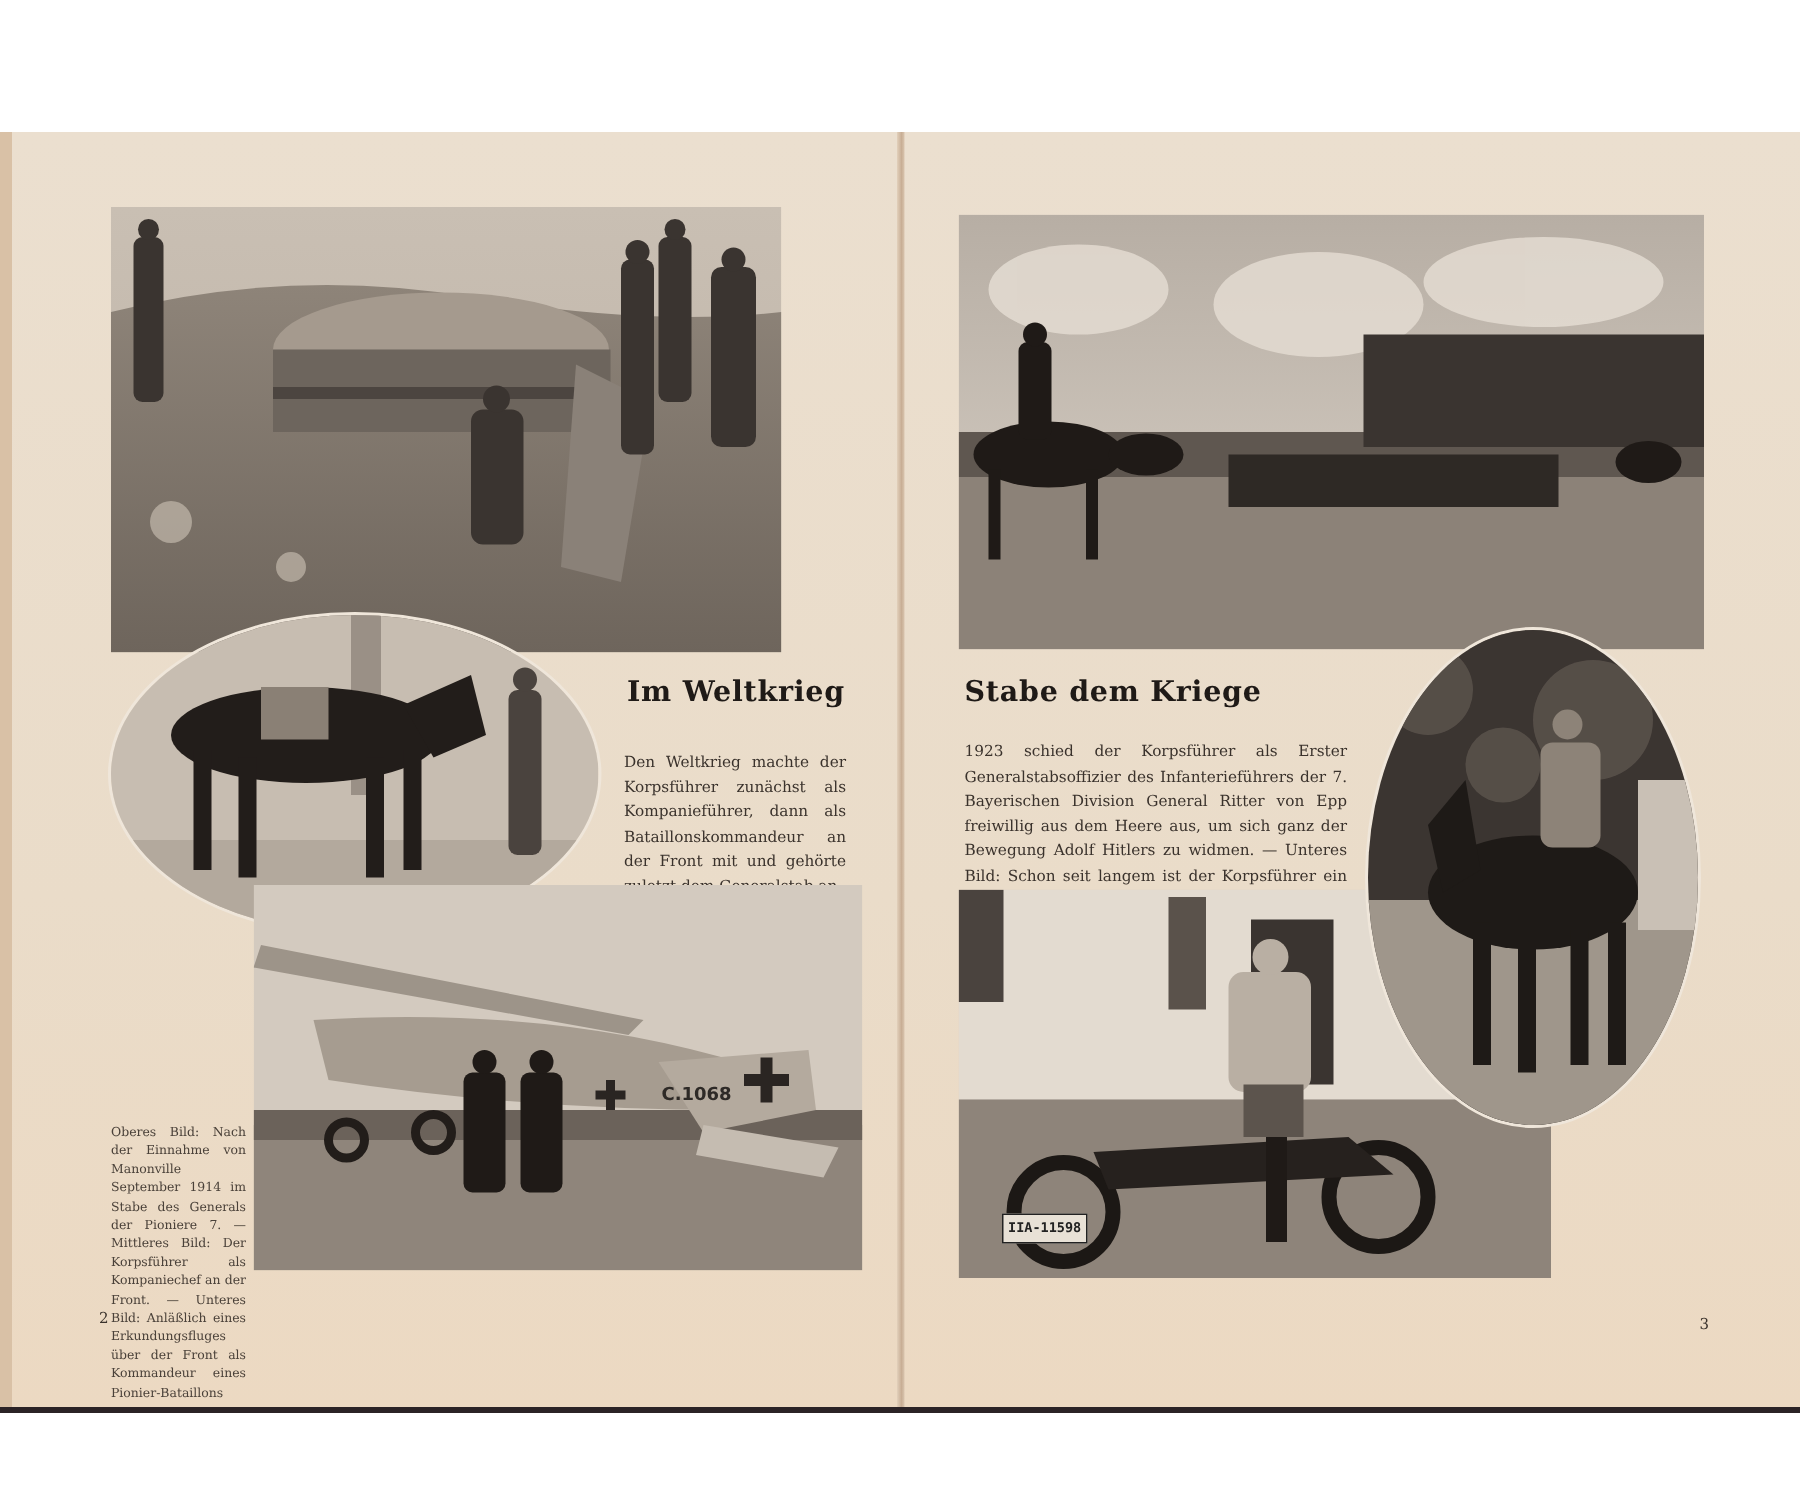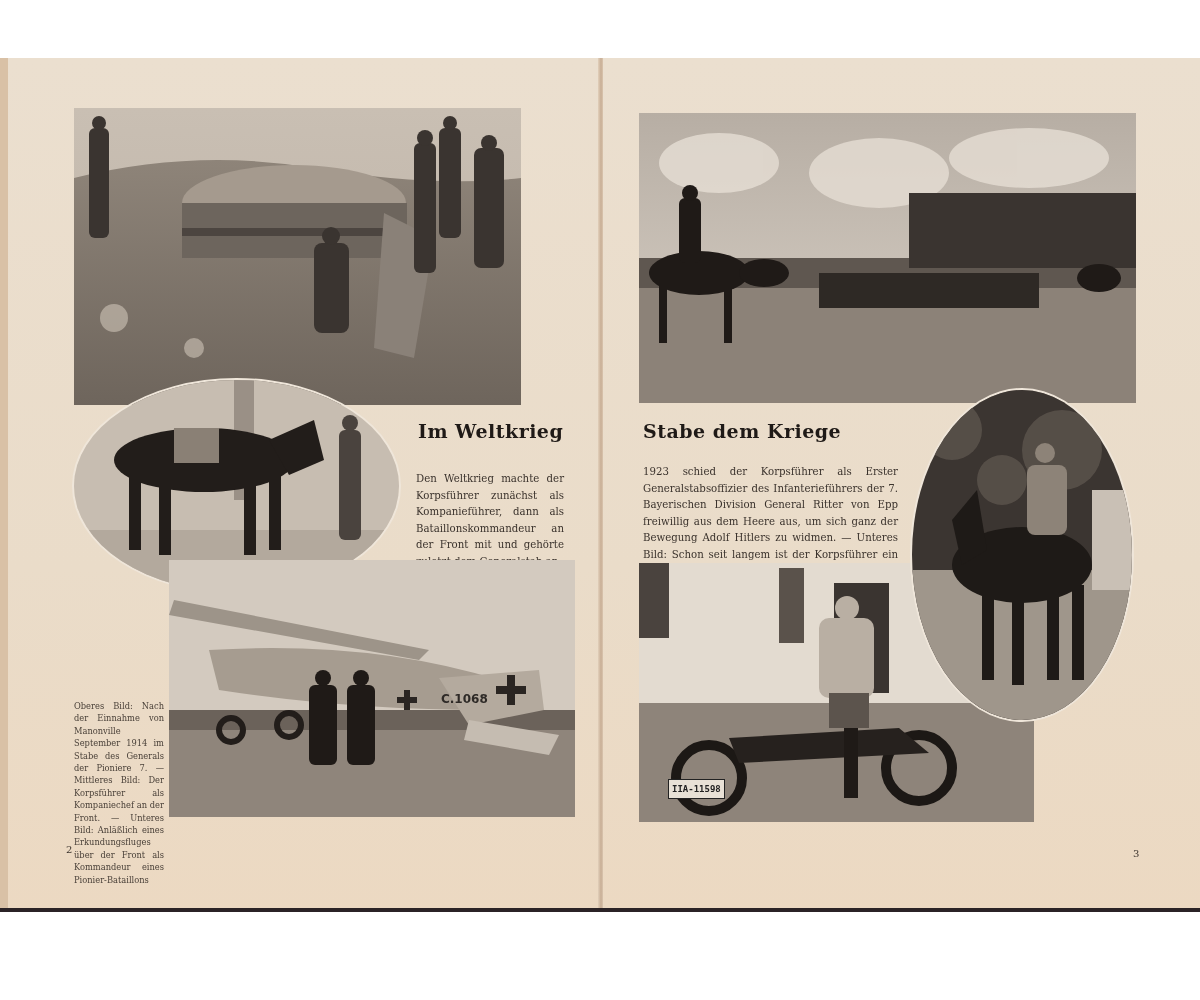--- a/index.html
+++ b/index.html
@@ -1,21 +1,21 @@
 <!DOCTYPE html>
 <html><head>
   <meta charset="utf-8">
   <style>
     html, body { margin: 0; padding: 0; }
     body {
       width: 1200px; height: 1000px; background: #ffffff; position: relative; overflow: hidden;
       font-family: "DejaVu Serif", serif;
     }
     .spread {
-      position: absolute; left: 0; top: 58px; width: 1200px; height: 854px;
+      position: absolute; left: 0; top: 88px; width: 1200px; height: 854px;
       background: #2b2326;
     }
     .page {
       position: absolute; top: 0; height: 850px;
       background: linear-gradient(180deg, #ebdfcf 0%, #eadcc9 60%, #ecd9c2 100%);
     }
     .page.left { left: 0; width: 600px; border-left: 8px solid #d9c1a6; box-sizing: border-box; }
     .page.right { left: 603px; width: 597px; box-sizing: border-box; }
     .gutter { position: absolute; left: 598px; top: 0; width: 6px; height: 850px;
       background: linear-gradient(90deg, #e2d0bb, #c8ae95, #e2d0bb); }
@@ -26,21 +26,21 @@
     .heading {
       position: absolute; font-family: "DejaVu Serif", serif; font-weight: bold;
       font-size: 19px; color: #1f1a17; letter-spacing: 0.5px;
     }
     .body-text {
       position: absolute; font-family: "DejaVu Serif", serif; font-size: 10.2px;
       line-height: 16.5px; color: #3a322c; text-align: justify;
     }
     .caption {
       position: absolute; font-family: "DejaVu Serif", serif; font-size: 8.3px;
-      line-height: 12.4px; color: #4a4139; text-align: justify;
+      line-height: 12.4px; color: #4a4139; text-align: justify; margin-top: 18px;
     }
     .pagenum { position: absolute; font-size: 10px; color: #3a322c; font-family: "DejaVu Serif", serif; }
     .plate { position: absolute; background: #e8e1d6; border: 1px solid #222; font: bold 9px "DejaVu Sans Mono", monospace; color:#222; padding: 4px 3px; }
     .tailnum { position: absolute; font: bold 12px "DejaVu Sans", sans-serif; color: #2e2a27; }
   </style>
 </head>
 <body>
 
 <div class="spread">
 

